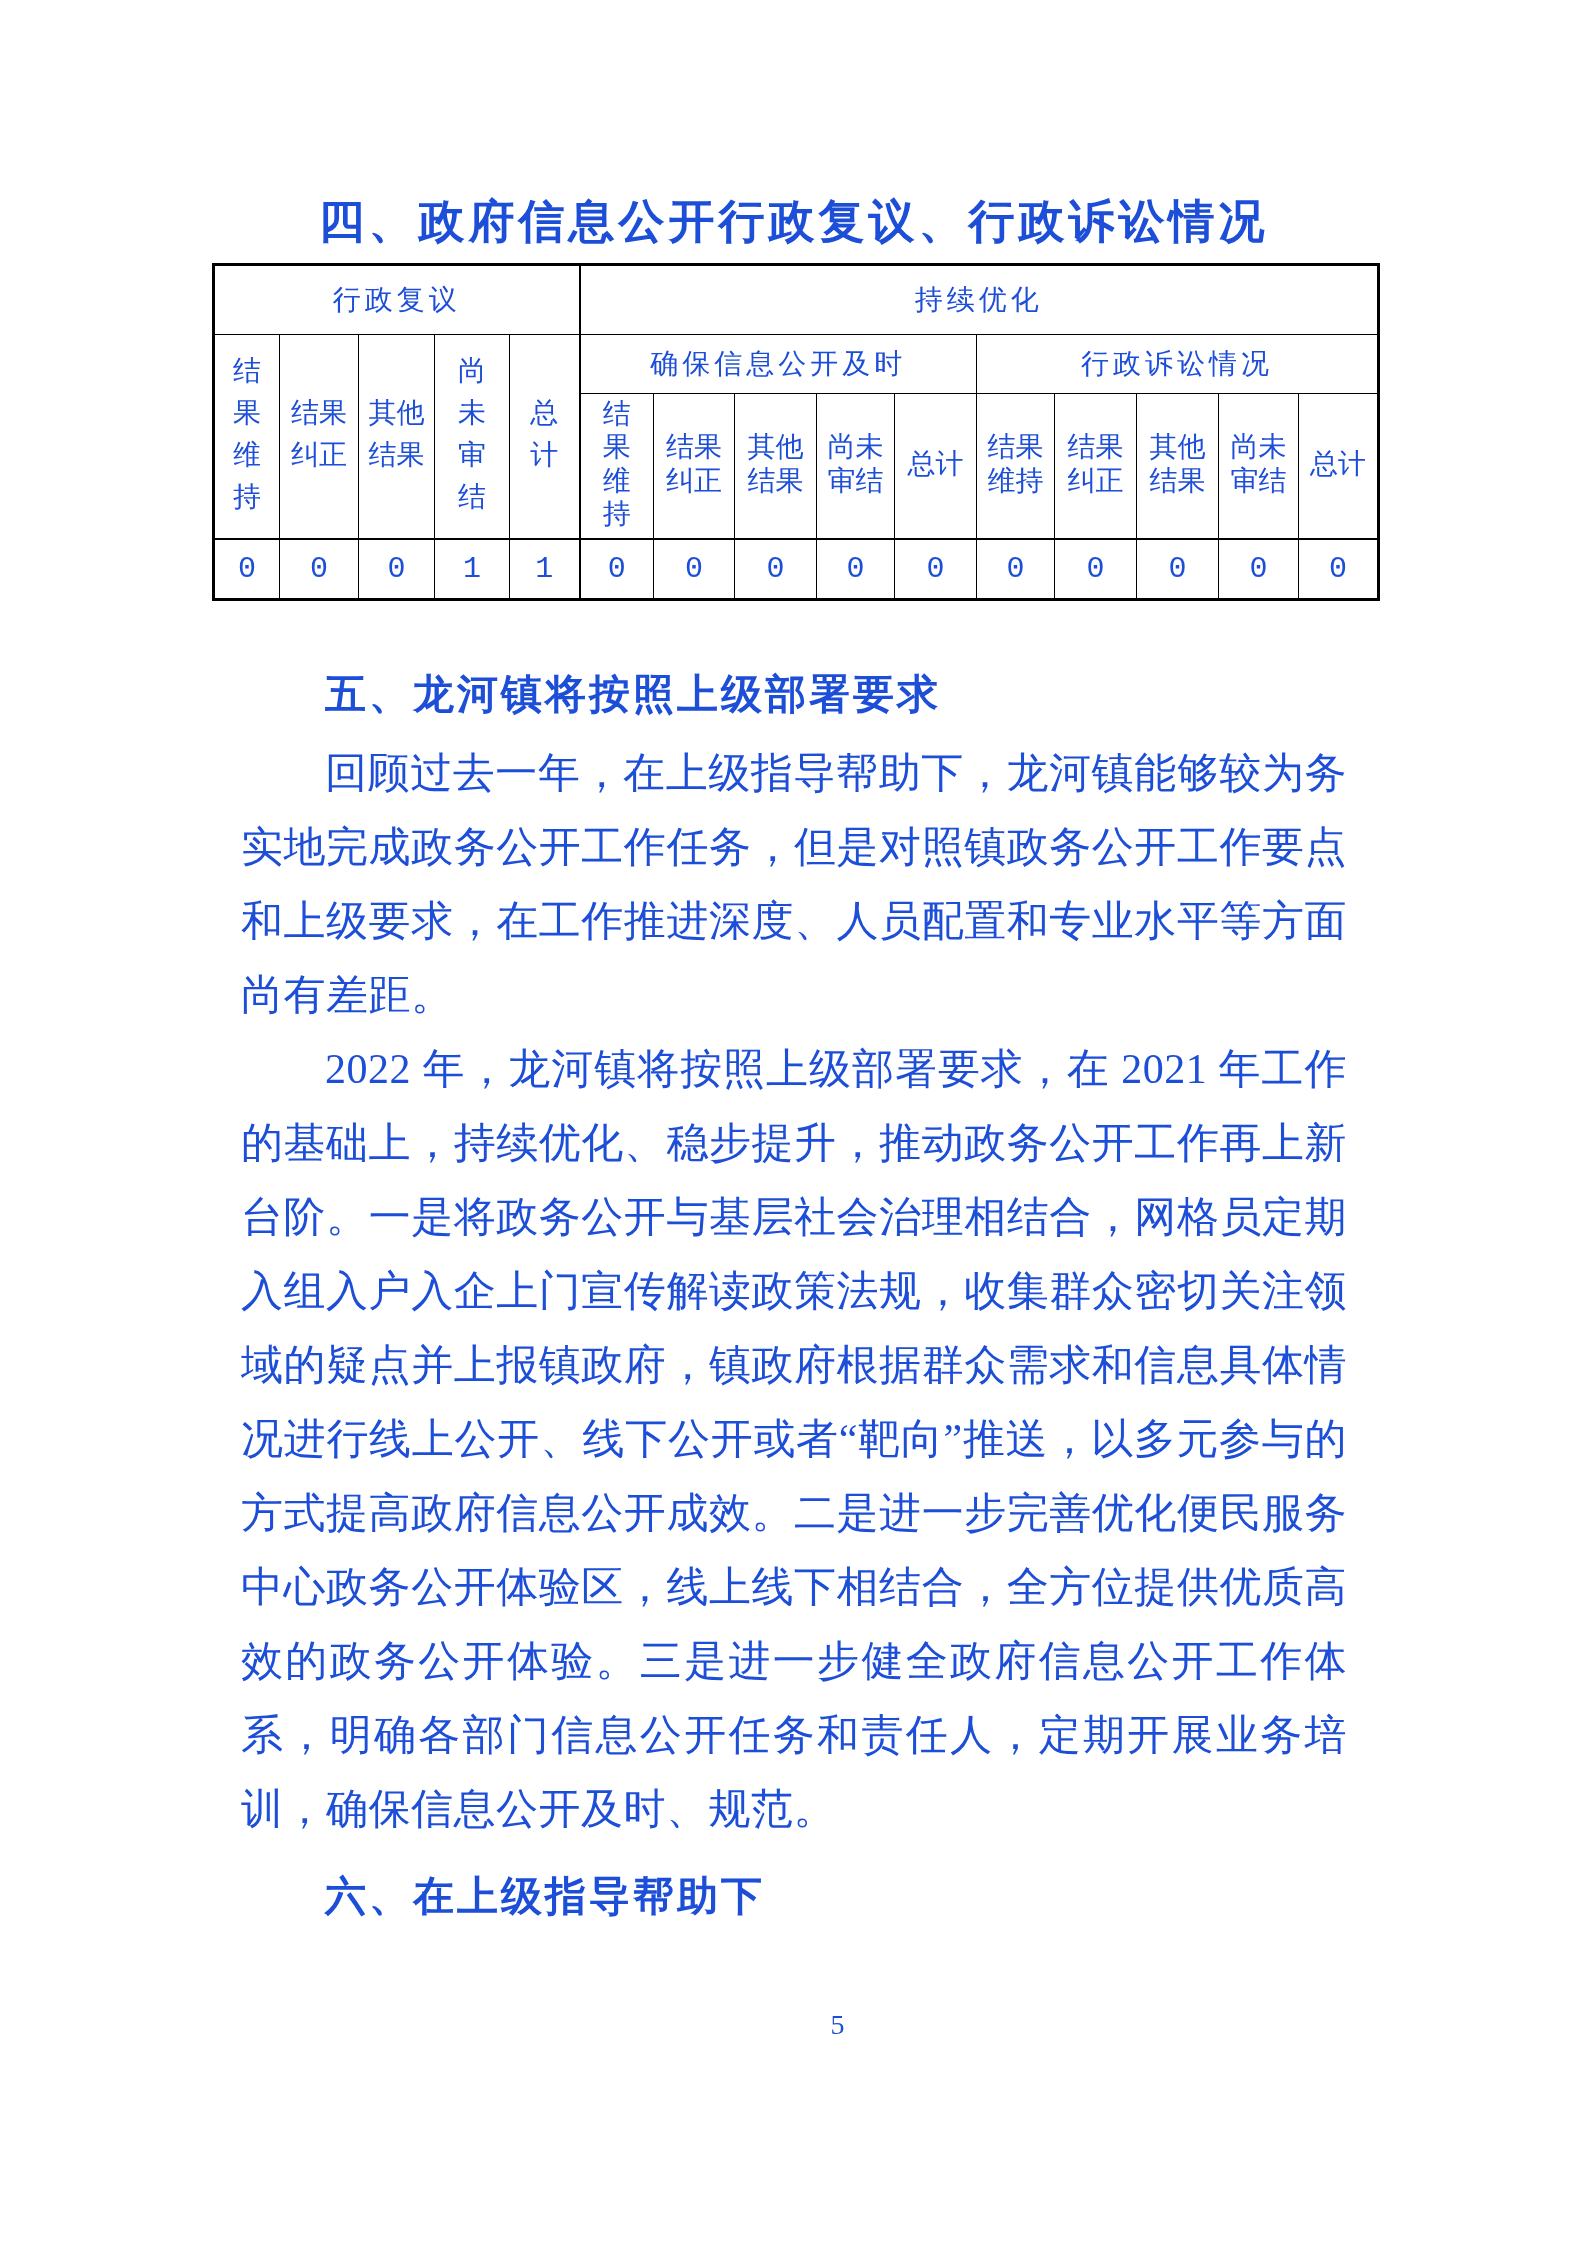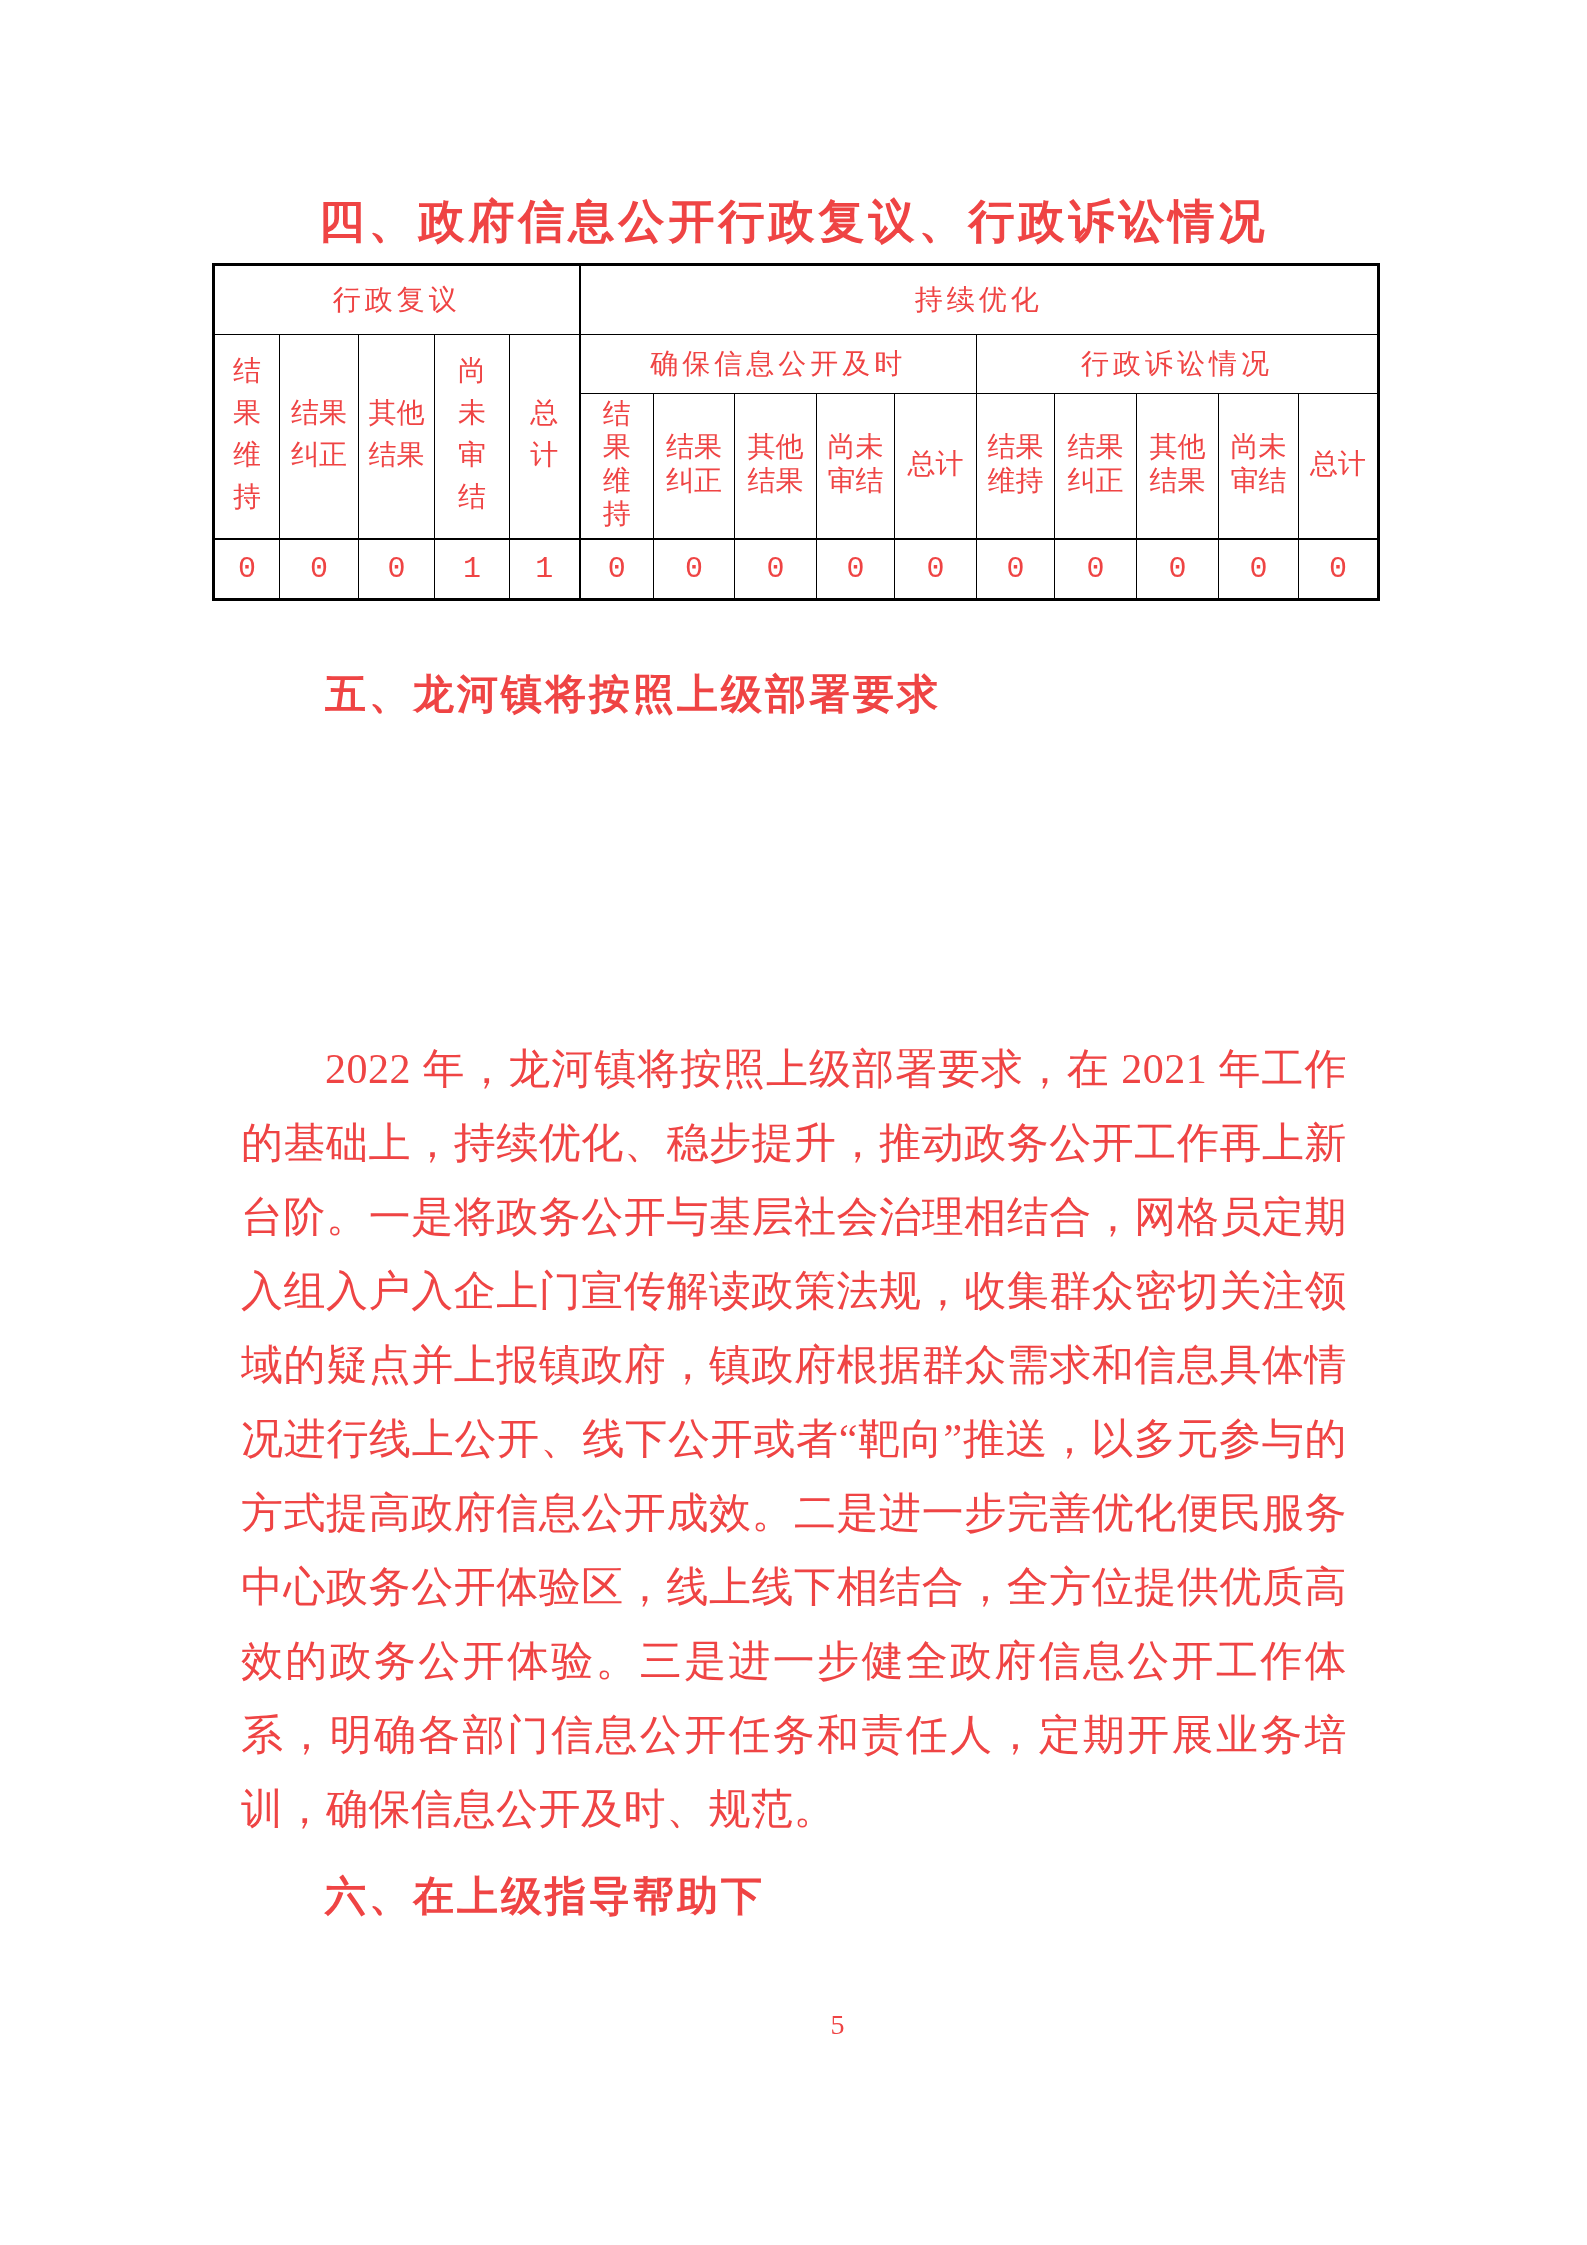--- a/index.html
+++ b/index.html
@@ -1,21 +1,21 @@
 <!DOCTYPE html>
 <html><head>
 <meta charset="utf-8">
 <style>
   html,body { margin:0; padding:0; background:#e8e8e8; }
   .page {
     position:relative;
     width:1587px; height:2245px;
     margin:0 auto;
     background:#ffffff;
-    color:#ef4444;
+    color:#1d4ed8;
     font-family:"Liberation Serif","DejaVu Serif",serif;
     overflow:hidden;
   }
 
   
   .doc-title {
     position:absolute; top:191px; left:0; width:100%;
     text-align:center;
     font-family:"Liberation Sans","DejaVu Sans",sans-serif;
     font-weight:700;
@@ -170,20 +170,21 @@
       <td>0</td>
       <td>0</td>
       <td>0</td>
       <td>0</td>
     </tr>
   </tbody>
     </table>
 
   <div id="sec5-heading" class="sec-heading">五、龙河镇将按照上级部署要求</div>
 
+  <div id="para1" class="body-para"><span>回顾过去一年，在上级指导帮助下，龙河镇能够较为务实地完成政务公开工作任务，但是对照镇政务公开工作要点和上级要求，在工作推进深度、人员配置和专业水平等方面尚有差距。</span></div>
 
   <div id="para2" class="body-para"><span>2022 年，龙河镇将按照上级部署要求，在 2021 年工作的基础上，持续优化、稳步提升，推动政务公开工作再上新台阶。</span><span class="b">一是将政务公开与基层社会治理相结合，</span><span>网格员定期入组入户入企上门宣传解读政策法规，收集群众密切关注领域的疑点并上报镇政府，镇政府根据群众需求和信息具体情况进行线上公开、线下公开或者“靶向”推送，以多元参与的方式提高政府信息公开成效。</span><span class="b">二是进一步完善优化便民服务中心政务公开体验区，</span><span>线上线下相结合，全方位提供优质高效的政务公开体验。</span><span class="b">三是进一步健全政府信息公开工作体系，</span><span>明确各部门信息公开任务和责任人，定期开展业务培训，确保信息公开及时、规范。</span></div>
 
   <div id="sec6-heading" class="sec-heading">六、在上级指导帮助下</div>
 
   <div class="page-number">5</div>
 
 </div>
 
 </body></html>

